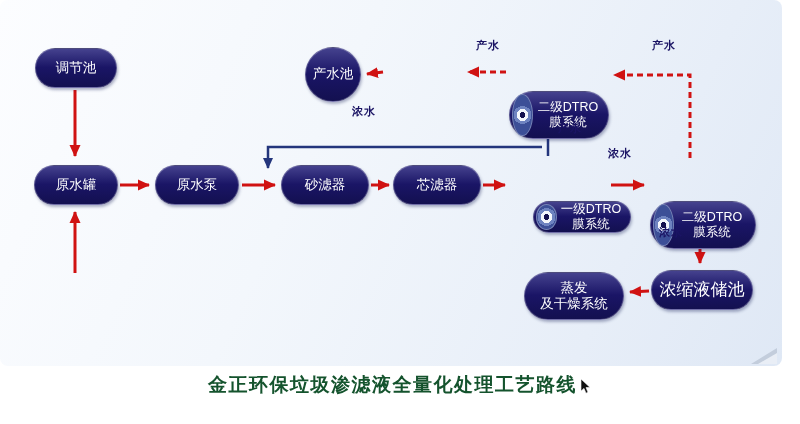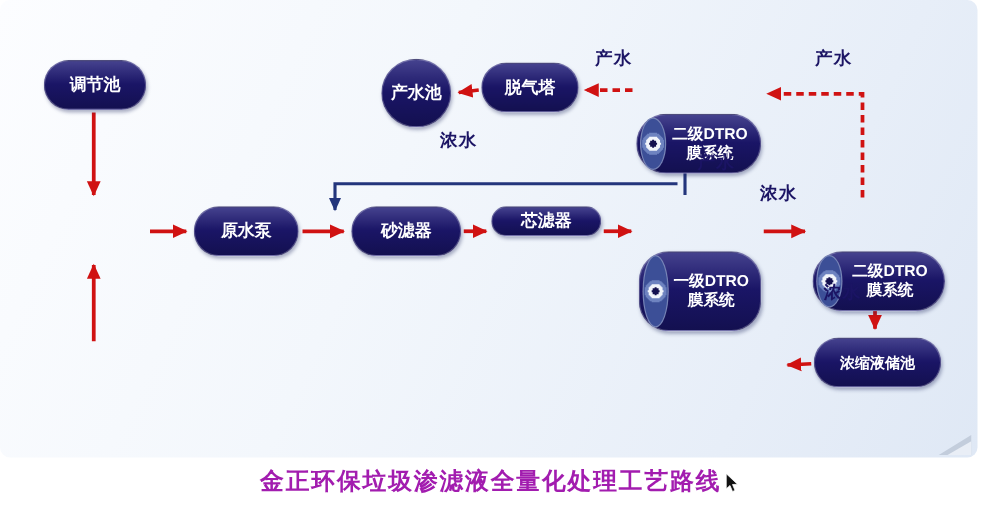--- a/index.html
+++ b/index.html
@@ -5,45 +5,45 @@
   * { margin:0; padding:0; box-sizing:border-box; }
   html,body { width:800px; height:424px; background:#ffffff; overflow:hidden;
               font-family:"Liberation Sans", sans-serif; }
   .page { position:relative; width:800px; height:424px; background:#ffffff; }
 
   .diagram { position:absolute; left:0; top:0; width:782px; height:366px;
     background: linear-gradient(115deg, #fcfdff 0%, #f3f7fc 40%, #e7eef8 78%, #dfe8f5 100%);
     border-radius:8px; }
 
   .node { position:absolute; display:flex; align-items:center; justify-content:center;
-    text-align:center; color:#ffffff; font-weight:bold; font-size:13.5px; line-height:1.2;
+    text-align:center; color:#ffffff; font-weight:normal; font-size:13.5px; line-height:1.2;
     white-space:pre-line;
     background: linear-gradient(180deg,#45428e 0%, #1a1566 48%, #131050 100%);
     border:1px solid rgba(255,255,255,0.25);
     border-radius:22px; box-shadow:1px 2px 3px rgba(25,35,90,0.35); }
 
   .circle { border-radius:50%;text-align:center; }
 
   .cyl { border-radius:24px;margin-top:40px; }
   .cyl .cap { position:absolute; left:2px; top:2px; bottom:2px; width:21px; border-radius:50%;
     background: radial-gradient(circle at 50% 50%, #14104f 0 3px, #f2f5fb 3px 6px, #6e83c0 6px 9px, #3c4f97 9px 100%);
     border:1px solid rgba(255,255,255,0.3); }
   .cyl .cyl-label { display:block; white-space:pre-line; padding-left:18px; font-size:12.5px; }
 
-  .flabel { position:absolute; color:#1b1464; font-weight:bold; font-size:14px;
+  .flabel { position:absolute; color:#1b1464; font-weight:bold; font-size:11px;
     letter-spacing:1px; }
 
   svg.overlay { position:absolute; left:0; top:0; pointer-events:none; }
   .ar  { stroke:#d01212; stroke-width:3;   fill:none; }
   .dash{ stroke-dasharray:6 4; }
   .ab  { stroke:#23357c; stroke-width:2.5; fill:none; }
 
   .title-row { position:absolute; left:0; top:372px; width:800px; text-align:center; }
   .title-text { font-family:"Liberation Serif", serif; font-weight:700; font-size:19px;
-    color:#a21caf; letter-spacing:1.5px; }
+    color:#14532d; letter-spacing:1.5px; }
   .cursor { display:inline-block; margin-left:3px; vertical-align:-3px; }
 
   .fold { position:absolute; left:750px; top:347px; }
 </style>
 </head>
 <body>
 
 <div class="page">
 
   <div class="diagram">
@@ -71,52 +71,54 @@
 
       <line x1="506" y1="72" x2="468" y2="72" class="ar dash" marker-end="url(#mr)"></line>
       <polyline points="690,158 690,75 614,75" class="ar dash" marker-end="url(#mr)"></polyline>
 
       <line x1="548" y1="156" x2="548" y2="102" class="ab" marker-end="url(#mb)"></line>
       <polyline points="542,147 268,147 268,168" class="ab" marker-end="url(#mb)"></polyline>
     </svg>
 
     <div class="node" style="left:35px;top:48px;width:82px;height:40px">调节池</div>
 
+    <div class="node" style="left:34px;top:165px;width:84px;height:40px">原水罐</div>
 
 
     <div class="node" style="left:155px;top:165px;width:84px;height:40px">原水泵</div>
 
     <div class="node" style="left:281px;top:165px;width:88px;height:40px">砂滤器</div>
 
-    <div class="node" style="left:393px;top:165px;width:88px;height:24px">芯滤器</div>
+    <div class="node" style="left:393px;top:165px;width:88px;height:40px">芯滤器</div>
 
-    <div class="node" style="left:385px;top:50px;width:78px;height:40px">脱气塔</div>
 
     <div class="node circle" style="left:305px;top:47px;width:56px;height:55px">产水池</div>
 
-    <div class="node cyl" style="left:511px;top:161px;width:98px;height:64px">
+    <div class="node cyl" style="left:533px;top:161px;width:98px;height:32px">
       <span class="cap"></span>
       <span class="cyl-label">一级DTRO
 膜系统</span>
     </div>
 
     <div class="node cyl" style="left:509px;top:51px;width:100px;height:48px">
       <span class="cap"></span>
       <span class="cyl-label">二级DTRO
 膜系统</span>
     </div>
 
     <div class="node cyl" style="left:650px;top:161px;width:106px;height:48px">
       <span class="cap"></span>
       <span class="cyl-label">二级DTRO
 膜系统</span>
     </div>
 
-    <div class="node" style="left:651px;top:270px;width:102px;height:40px;font-size:12px">浓缩液储池</div>
+    <div class="node" style="left:651px;top:270px;width:102px;height:40px;font-size:17px">浓缩液储池</div>
 
+    <div class="node" style="left:524px;top:272px;width:100px;height:48px;border-radius:24px">蒸发
+及干燥系统</div>
 
     <div class="flabel" style="left:476px;top:38px">产水</div>
     <div class="flabel" style="left:652px;top:38px">产水</div>
     <div class="flabel" style="left:558px;top:121px">产水</div>
     <div class="flabel" style="left:352px;top:104px">浓水</div>
     <div class="flabel" style="left:608px;top:146px">浓水</div>
     <div class="flabel" style="left:659px;top:225px">浓水</div>
 
     <div class="fold">
       <svg width="28" height="18" viewBox="0 0 28 18">

